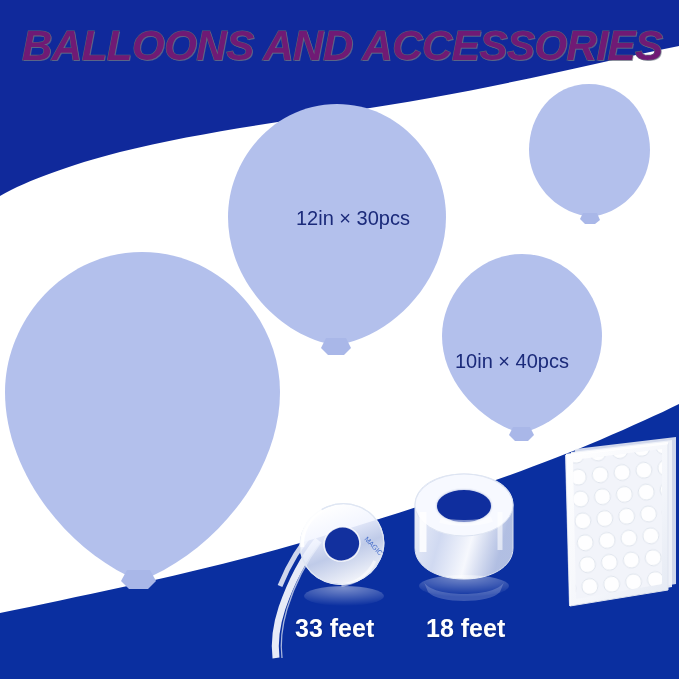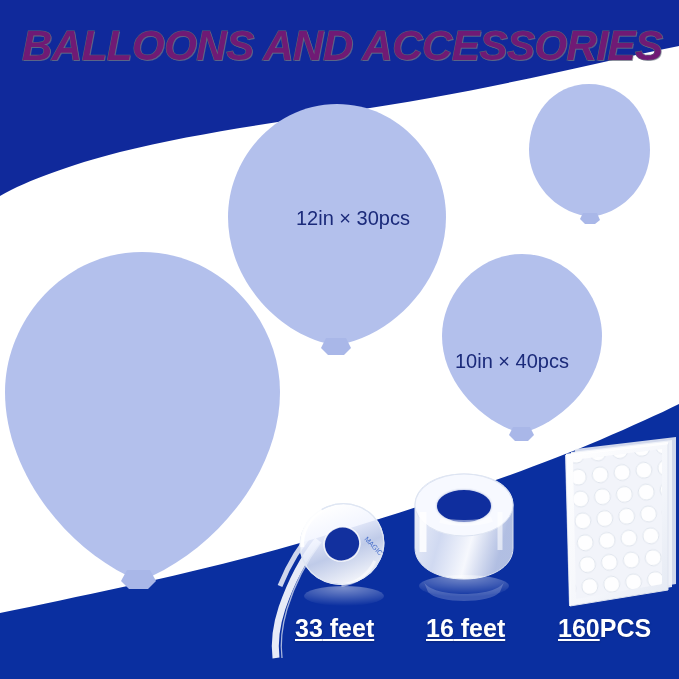--- a/index.html
+++ b/index.html
@@ -34,21 +34,21 @@
   }
   .foot-label {
     position: absolute;
     color: #ffffff;
     font-family: "Liberation Sans", sans-serif;
     font-size: 25px;
     font-weight: 700;
     white-space: nowrap;
     text-shadow: 0 1px 2px rgba(0,0,0,0.25);
   }
-  .foot-label .thin { font-weight: 600; text-decoration: underline; }
+  .foot-label .thin { font-weight: 600; }
   .foot-label .thick { font-weight: 800; }
 
   #title {
     position: absolute;
     left: 22px;
     top: 22px;
     font-family: "Liberation Sans", sans-serif;
     font-style: italic;
     font-weight: 700;
     font-size: 42px;
@@ -180,19 +180,16 @@
 
   <div id="title">BALLOONS AND ACCESSORIES</div>
 
   <div class="label" style="left:268px; top:207px;margin-left:28px;">12in × 30pcs</div>
   <div class="label" style="left:455px; top:350px;">10in × 40pcs</div>
 
   <div class="foot-label" style="left:295px; top:614px;">
     <span class="thin">33</span><span class="thin"> feet</span>
   </div>
   <div class="foot-label" style="left:426px; top:614px;">
-    <span class="thin">16</span><span class="thin"> feet</span>
-  </div>
-  <div class="foot-label" style="left:558px; top:614px;">
-    <span class="thin">160</span><span class="thick">PCS</span>
+    <span class="thin">18</span><span class="thin"> feet</span>
   </div>
 
 </div>
 
 </body></html>

